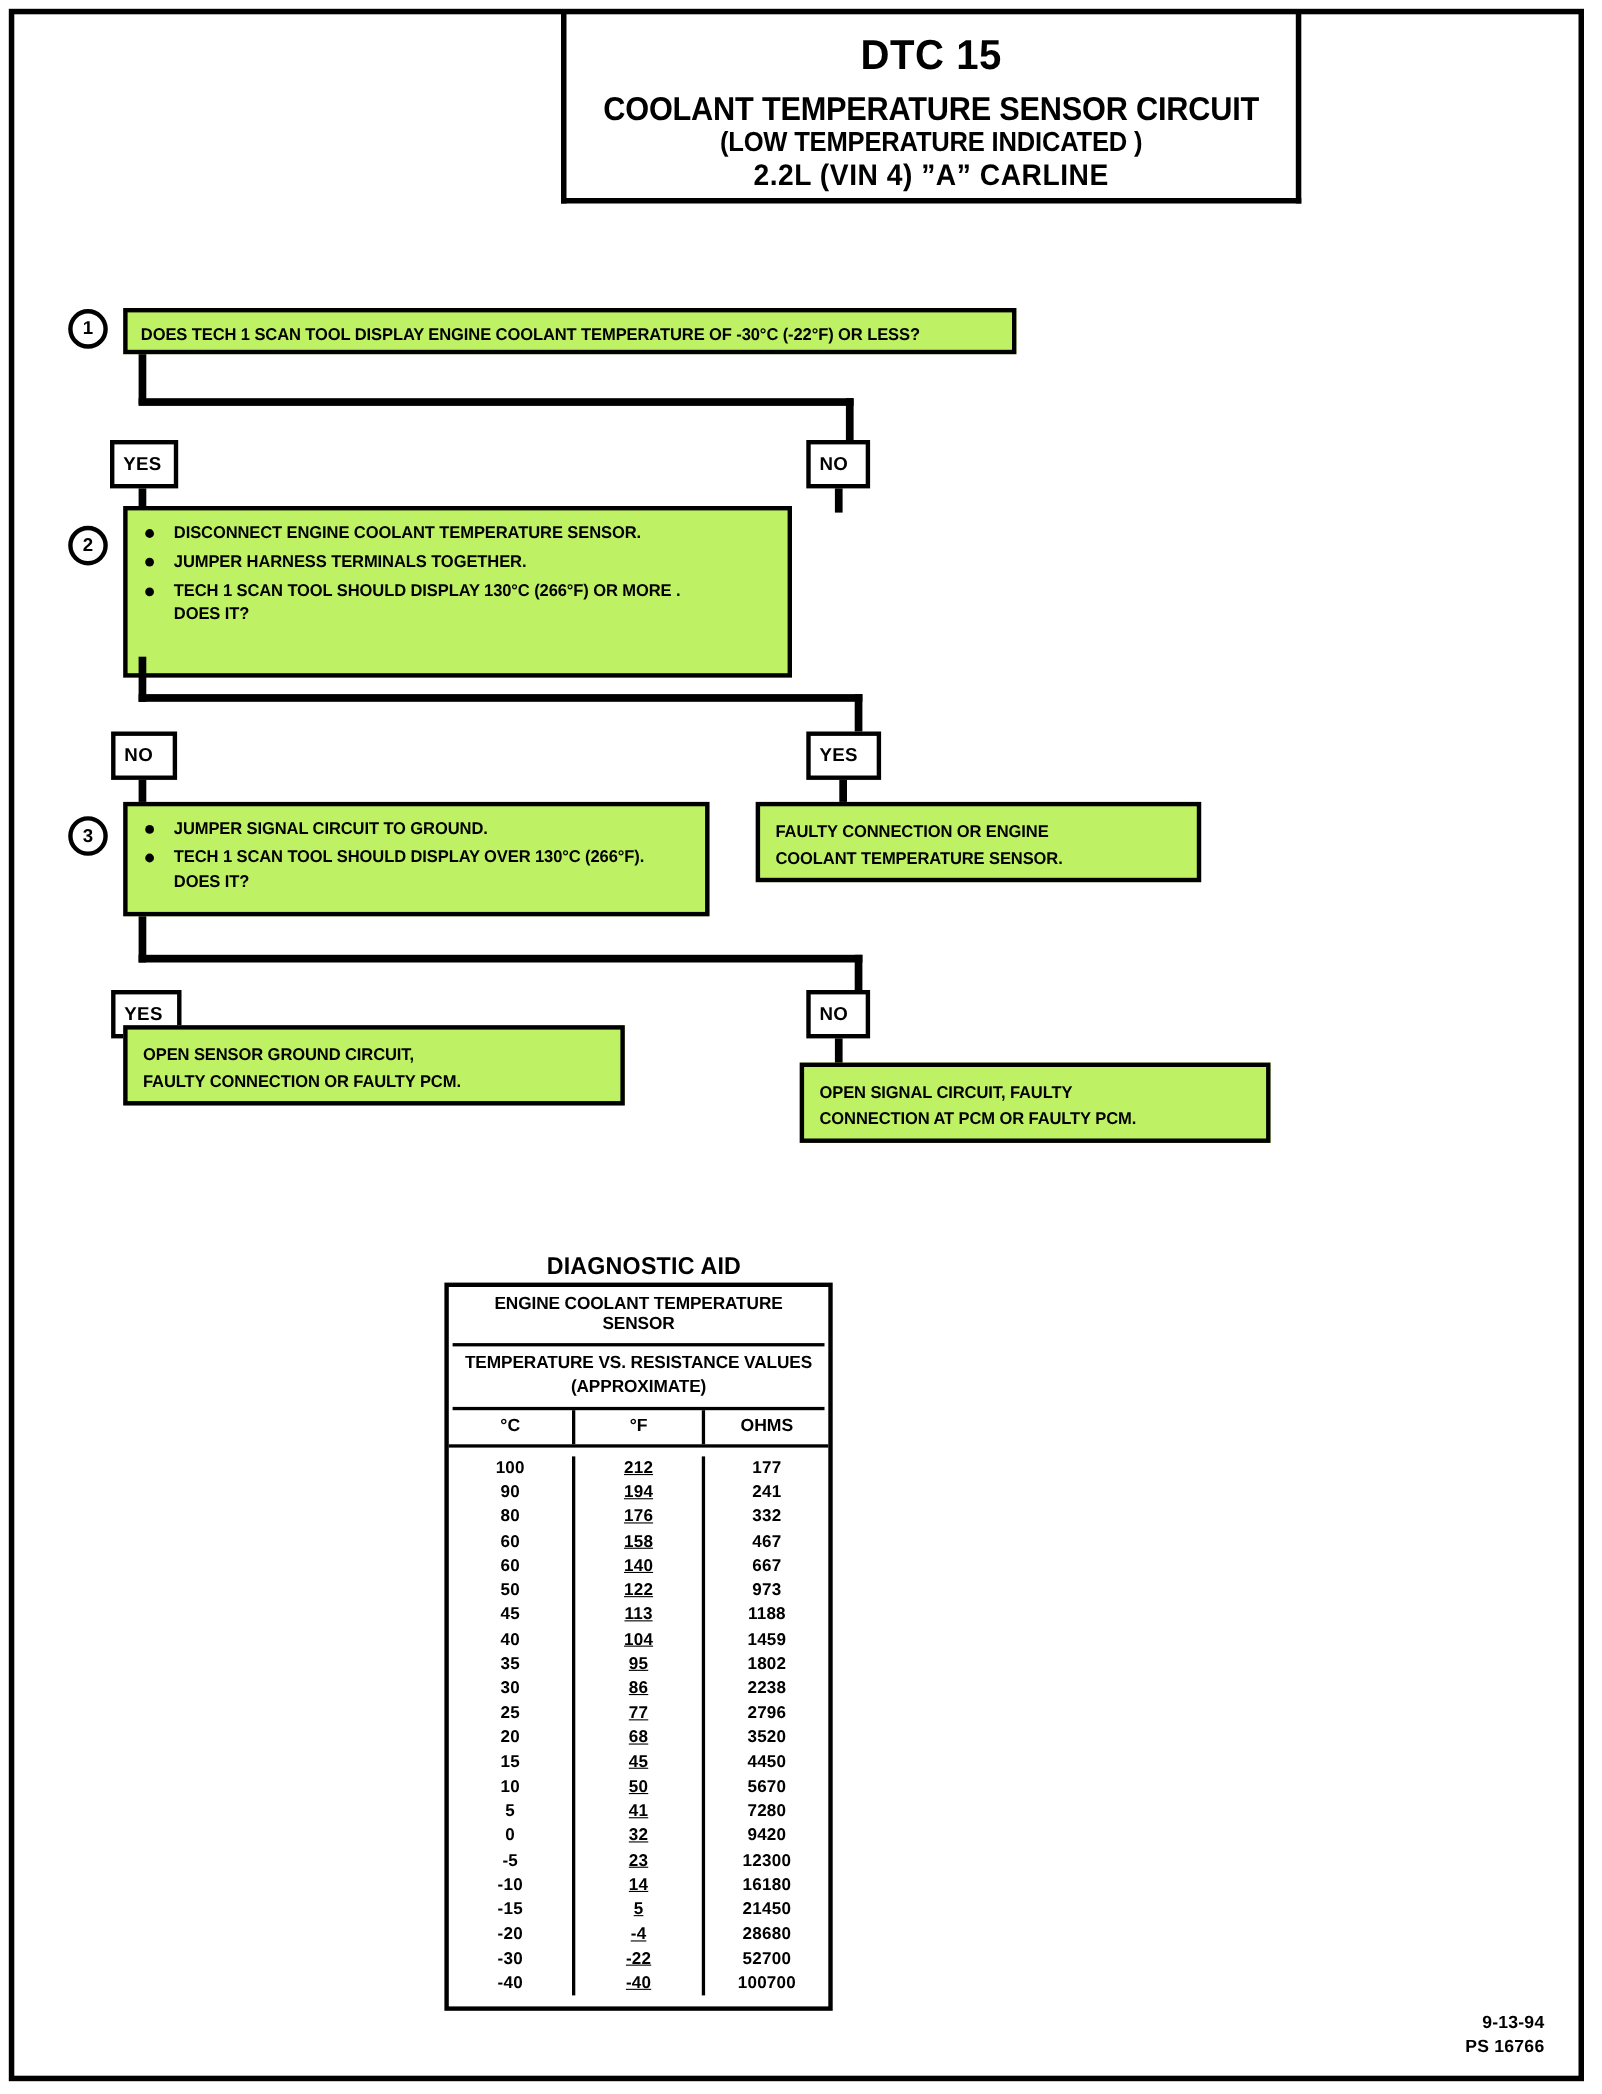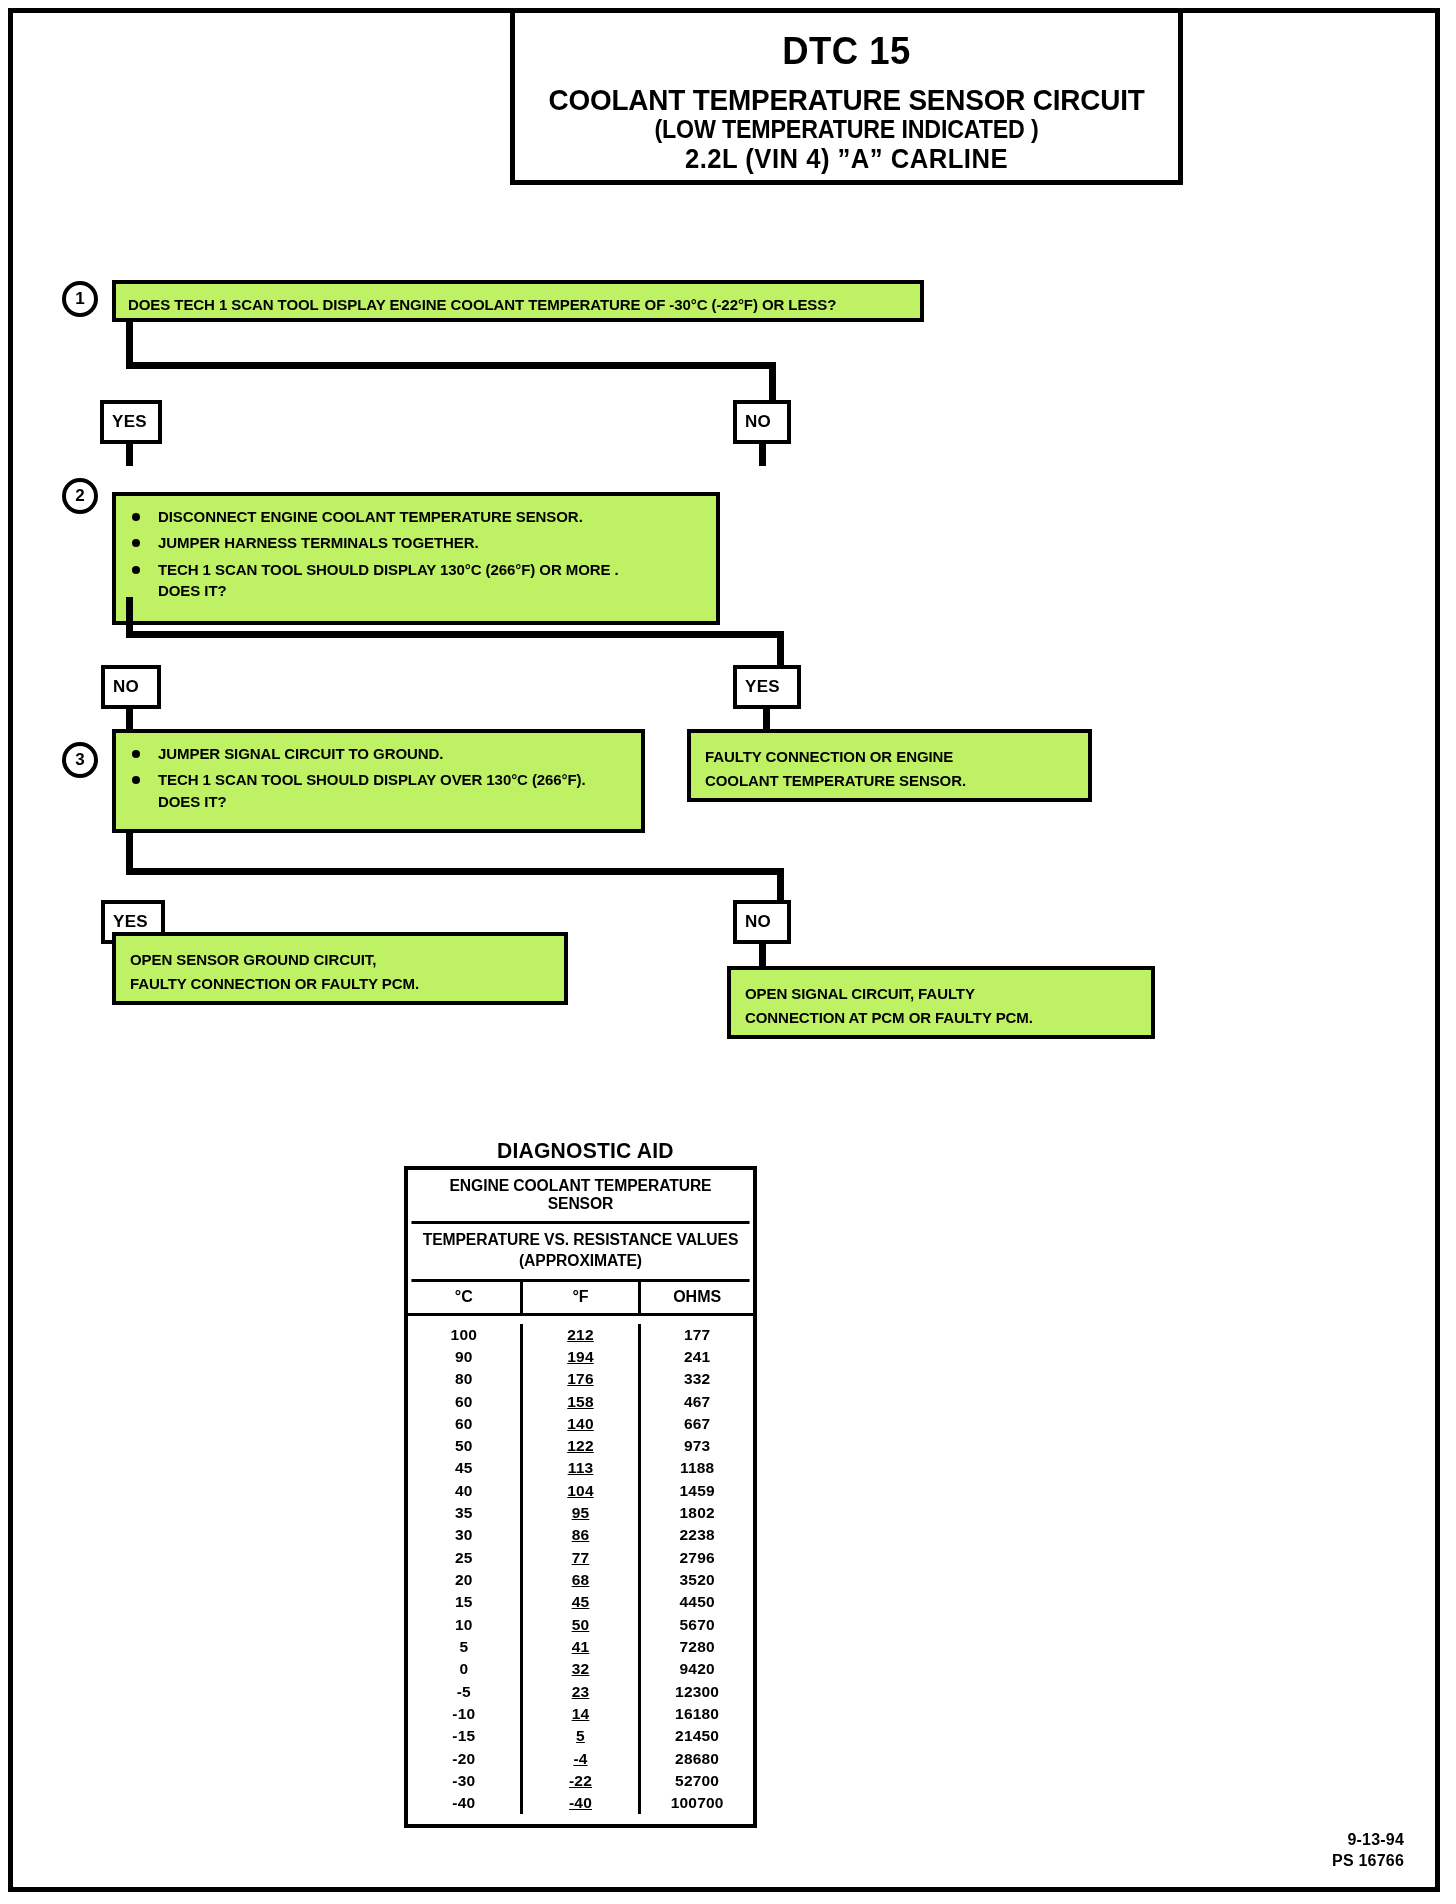--- a/index.html
+++ b/index.html
@@ -286,21 +286,21 @@
   <div class="ln" style="left:769px; top:362px; width:7px; height:40px;"></div>
 
   <div class="yn" style="left:100px; top:400px; width:62px; height:44px;">YES</div>
   <div class="yn" style="left:733px; top:400px; width:58px; height:44px;">NO</div>
 
   <div class="ln" style="left:126px; top:444px; width:7px; height:22px;"></div>
   <div class="ln" style="left:759px; top:444px; width:7px; height:22px;"></div>
 
   <div class="step-circle" style="left:62px; top:478px;">2</div>
 
-  <div class="fbox" style="left:112px; top:492px; width:608px; height:133px;">
+  <div class="fbox" style="left:112px; top:460px; width:608px; height:156px;">
     <div class="bullets">
       <div class="bullet-row">
         <span class="bullet-dot"></span>
         <span class="bullet-text">DISCONNECT ENGINE COOLANT TEMPERATURE SENSOR.</span>
       </div>
       <div class="bullet-row">
         <span class="bullet-dot"></span>
         <span class="bullet-text">JUMPER HARNESS TERMINALS TOGETHER.</span>
       </div>
       <div class="bullet-row">

